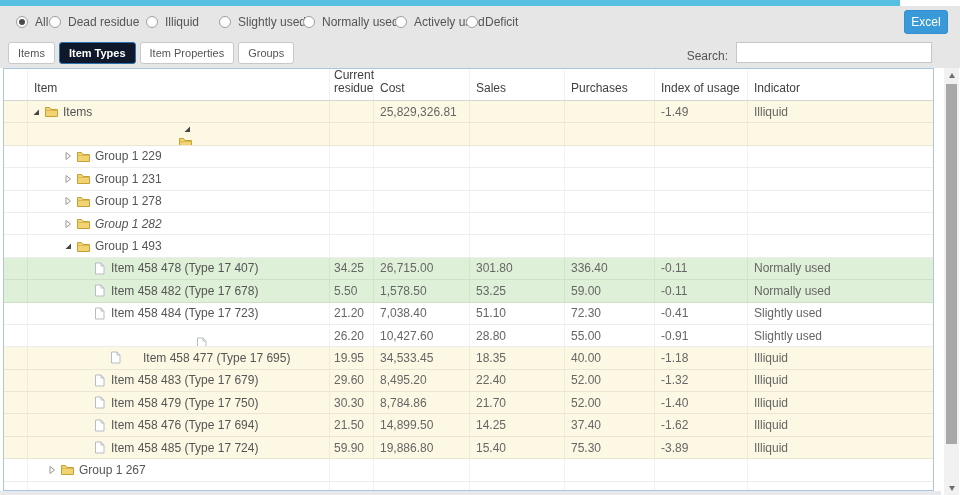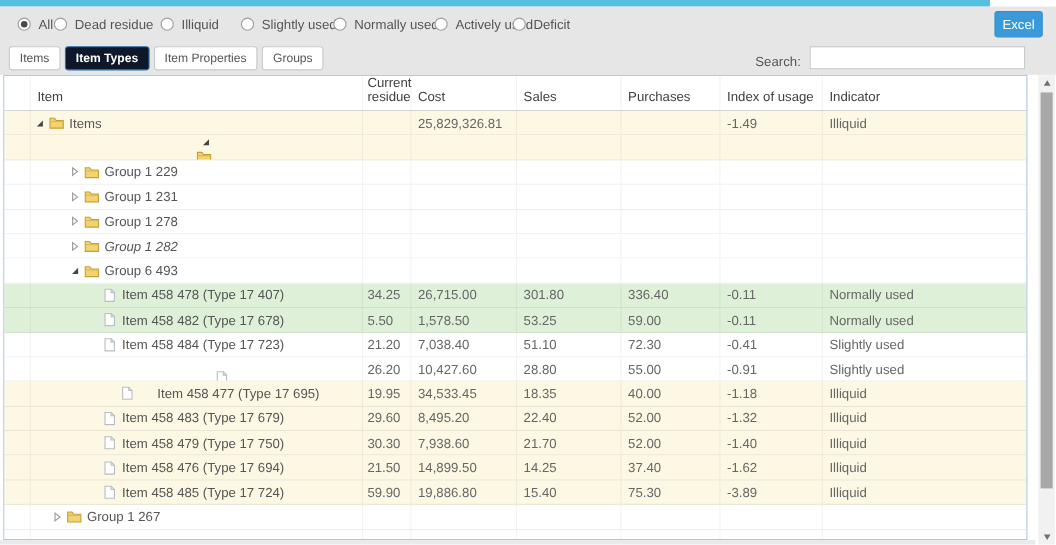--- a/index.html
+++ b/index.html
@@ -274,21 +274,21 @@
             <svg width="10" height="10" viewBox="0 0 10 10">
               <polygon points="8,2.5 8,8 2.5,8" fill="#454545"></polygon>
             </svg>
           </span>
           <span class="tree-icon">
             <svg width="15" height="13" viewBox="0 0 15 13">
               <path d="M1.5 2.5 h4 l1.5 2 h6.5 v7 h-12 z" fill="#f2d271" stroke="#c7a035" stroke-width="1"></path>
               <path d="M1.5 5.5 h12" stroke="#d9b84f" stroke-width="1" fill="none"></path>
             </svg>
           </span>
-          <span class="tree-label">Group 6 493</span>
+          <span class="tree-label">Group 1 493</span>
         </div>
         <div class="cell c-res"></div>
         <div class="cell c-cost"></div>
         <div class="cell c-sales"></div>
         <div class="cell c-purch"></div>
         <div class="cell c-index"></div>
         <div class="cell c-ind"></div>
       </div>
       <div class="row bg-green">
         <div class="cell c-gutter"></div>
@@ -410,21 +410,21 @@
           <span class="tree-arrow"></span>
           <span class="tree-icon">
             <svg width="11" height="13" viewBox="0 0 11 13">
               <path d="M1.5 1 h5.5 l3 3 v8 h-8.5 z" fill="#ffffff" stroke="#b6bdc4" stroke-width="1"></path>
               <path d="M7 1 v3 h3" fill="none" stroke="#b6bdc4" stroke-width="1"></path>
             </svg>
           </span>
           <span class="tree-label">Item 458 479 (Type 17 750)</span>
         </div>
         <div class="cell c-res">30.30</div>
-        <div class="cell c-cost">7,938.60</div>
+        <div class="cell c-cost">8,784.86</div>
         <div class="cell c-sales">21.70</div>
         <div class="cell c-purch">52.00</div>
         <div class="cell c-index">-1.40</div>
         <div class="cell c-ind">Illiquid</div>
       </div>
       <div class="row bg-yellow">
         <div class="cell c-gutter"></div>
         <div class="cell c-item" style="padding-left: 50px;">
           <span class="tree-arrow"></span>
           <span class="tree-icon">

